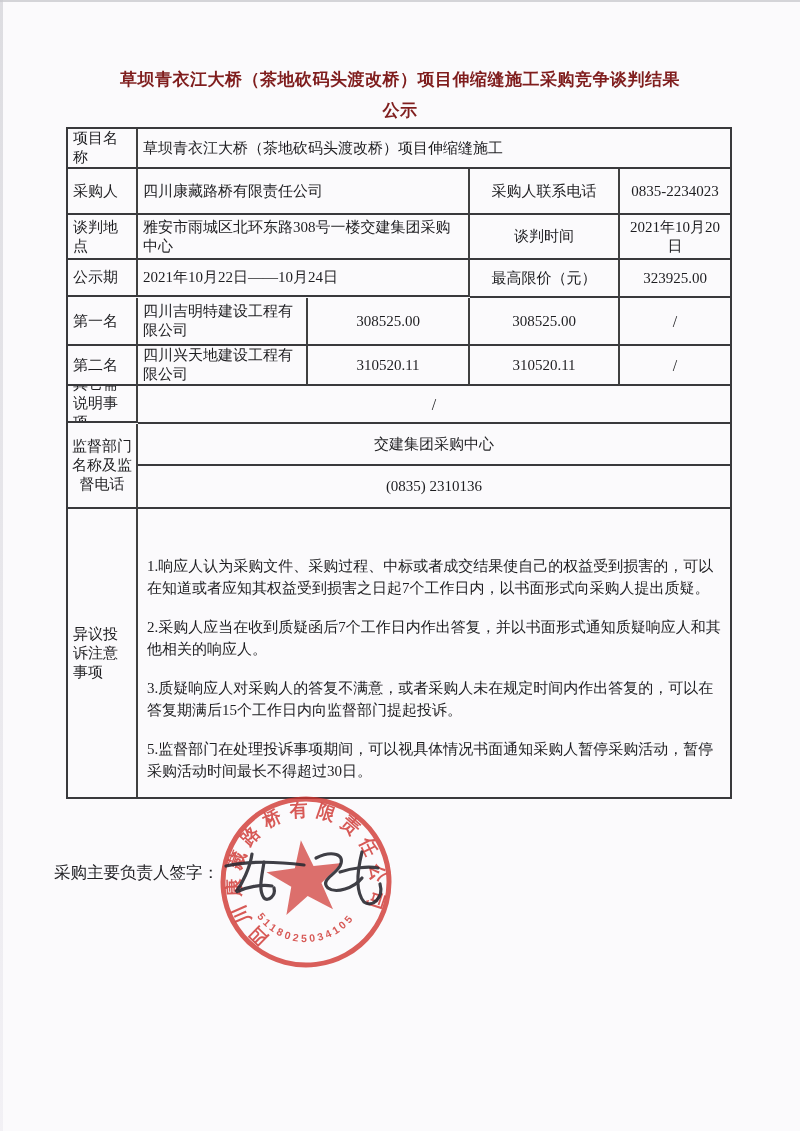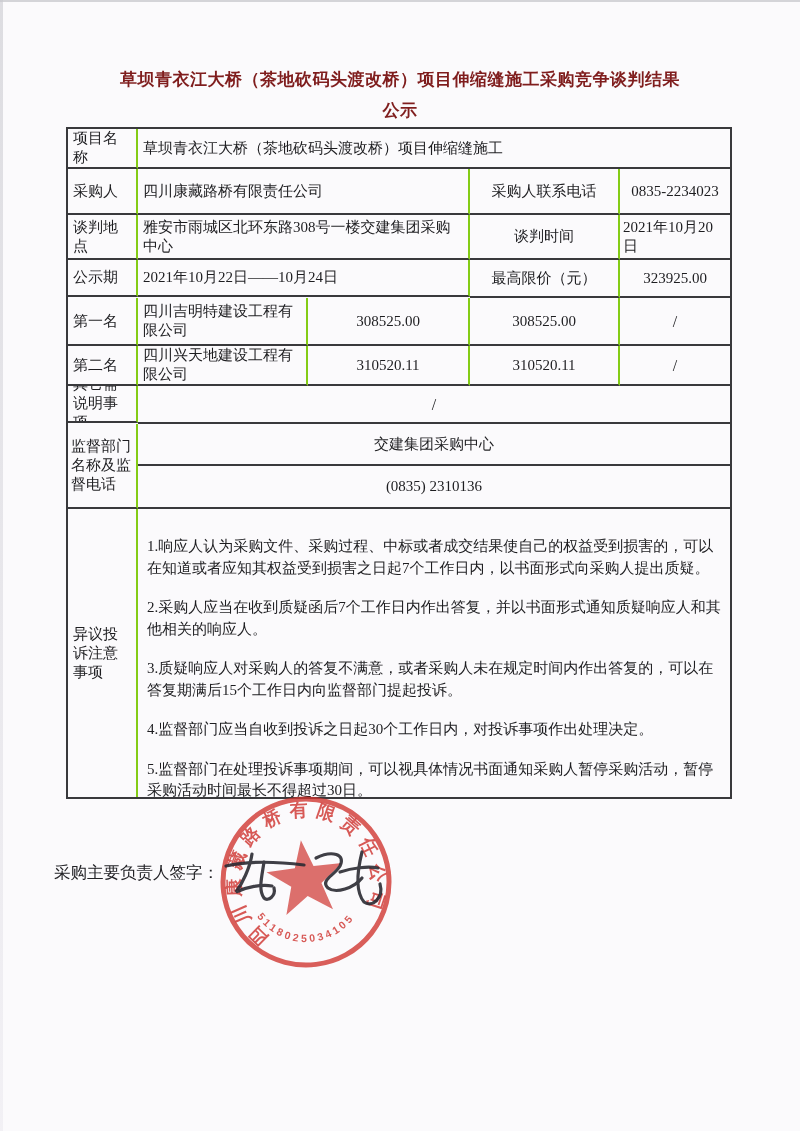--- a/index.html
+++ b/index.html
@@ -15,25 +15,25 @@
     position:absolute;left:40px;top:64px;width:720px;text-align:center;
     font-family:"Liberation Sans","DejaVu Sans",sans-serif;
     font-weight:700;font-size:17px;line-height:31px;color:#7f1d1d;letter-spacing:.5px;
   }
   .title span{display:block;}
   
   .tbl{position:absolute;left:66px;top:127px;width:666px;border:2px solid #39393c;box-sizing:border-box;background:transparent;}
   .row{display:flex;box-sizing:border-box;}
   .cell{
     box-sizing:border-box;display:flex;align-items:center;
-    border-right:2px solid #84cc16;border-bottom:2px solid #39393c;
+    border-right:2px solid #404040;border-bottom:2px solid #39393c;
     font-size:15px;line-height:19px;padding:2px 4px 2px 5px;
     overflow:hidden;word-break:break-all;
   }
-  .cell.cen{justify-content:center;padding:18px 3px;}
+  .cell.cen{justify-content:center;text-align:center;padding:18px 3px;}
   .cell.noR{border-right:none;}
   .cell.noB{border-bottom:none;}
   .c-lab{width:70px;}
   .c-v2{width:332px;}
   .c-v3{width:150px;}
   .c-v4{width:110px;}
   .k-name{width:170px;}
   .k-bid{width:162px;}
   .k-eval{width:150px;}
   .k-rem{width:110px;}
@@ -122,21 +122,20 @@
       <div class="cell c-merge cen sup-sub2 noR">(0835) 2310136</div>
     </div>
   </div>
 
   <div class="row">
     <div class="cell c-lab h288 noB">异议投诉注意事项</div>
     <div class="cell obj-body h288 noR noB">
       <div>1.响应人认为采购文件、采购过程、中标或者成交结果使自己的权益受到损害的，可以在知道或者应知其权益受到损害之日起7个工作日内，以书面形式向采购人提出质疑。</div>
       <div>2.采购人应当在收到质疑函后7个工作日内作出答复，并以书面形式通知质疑响应人和其他相关的响应人。</div>
       <div>3.质疑响应人对采购人的答复不满意，或者采购人未在规定时间内作出答复的，可以在答复期满后15个工作日内向监督部门提起投诉。</div>
-      <div>4.监督部门应当自收到投诉之日起30个工作日内，对投诉事项作出处理决定。</div>
       <div>5.监督部门在处理投诉事项期间，可以视具体情况书面通知采购人暂停采购活动，暂停采购活动时间最长不得超过30日。</div>
     </div>
   </div>
 
 </div>
 
 <div class="sign-label">采购主要负责人签字：</div>
 
 <svg class="stamp" viewBox="0 0 180 180" xmlns="http://www.w3.org/2000/svg">
   <defs>

